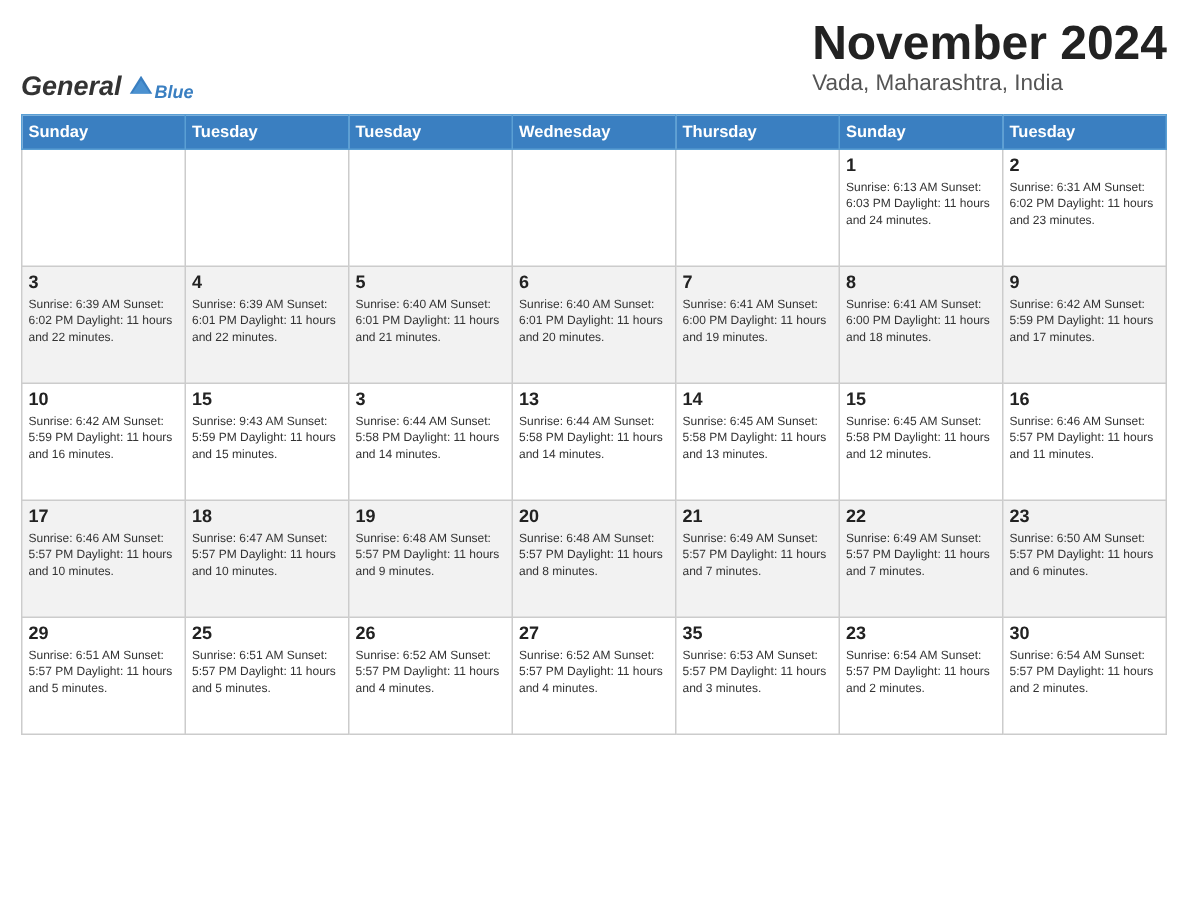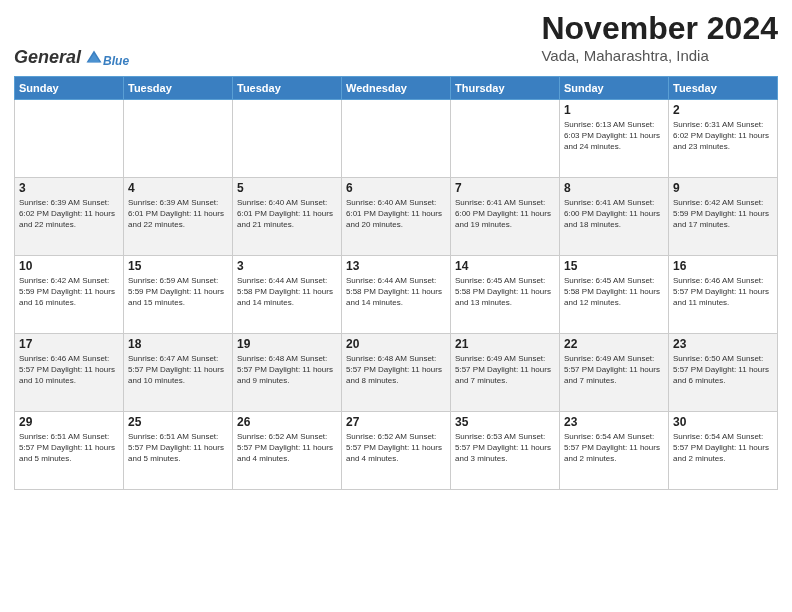--- a/index.html
+++ b/index.html
@@ -198,21 +198,21 @@
         </tr>
         <tr>
           <td>
             <span class="day-number">10</span>
             <div class="day-info">Sunrise: 6:42 AM
 Sunset: 5:59 PM
 Daylight: 11 hours and 16 minutes.</div>
           </td>
           <td>
             <span class="day-number">15</span>
-            <div class="day-info">Sunrise: 6:59 AM
+            <div class="day-info">Sunrise: 9:43 AM
 Sunset: 5:59 PM
 Daylight: 11 hours and 15 minutes.</div>
           </td>
           <td>
             <span class="day-number">3</span>
             <div class="day-info">Sunrise: 6:44 AM
 Sunset: 5:58 PM
 Daylight: 11 hours and 14 minutes.</div>
           </td>
           <td>

